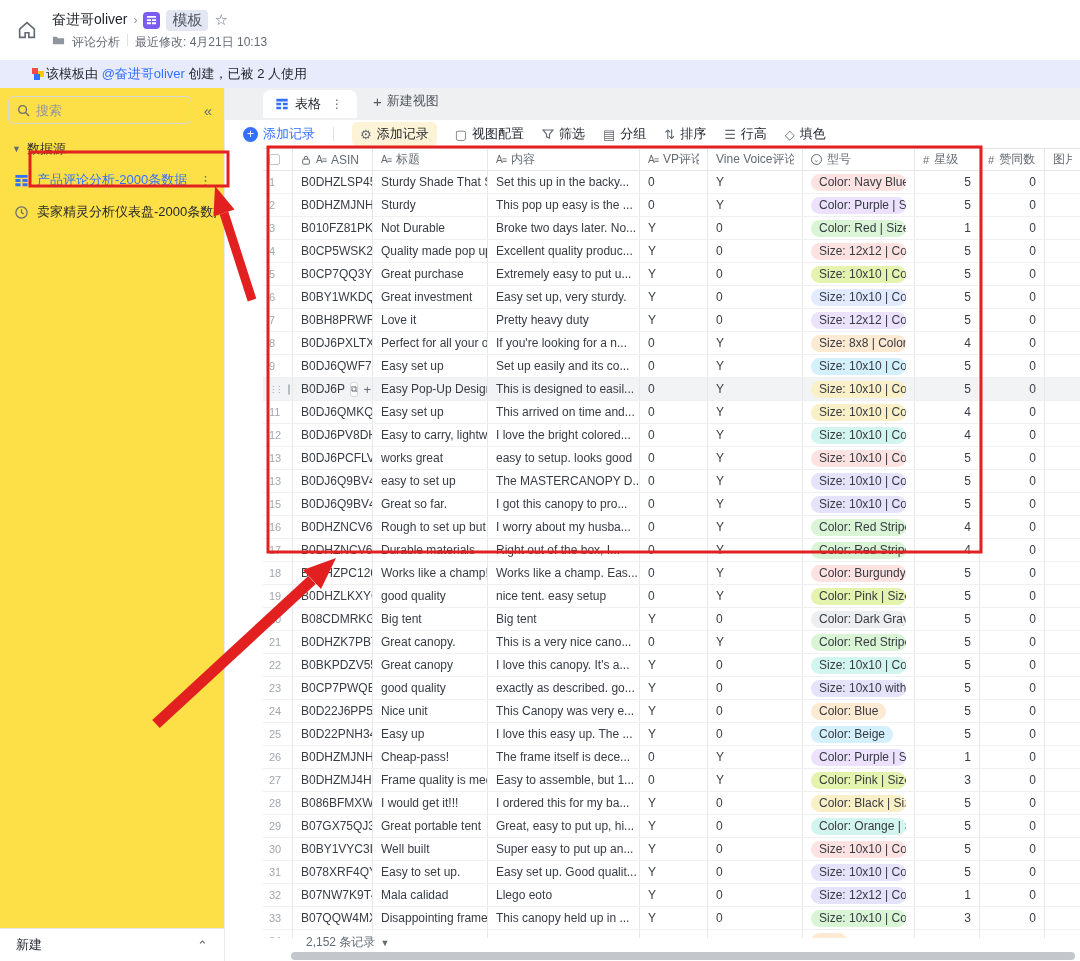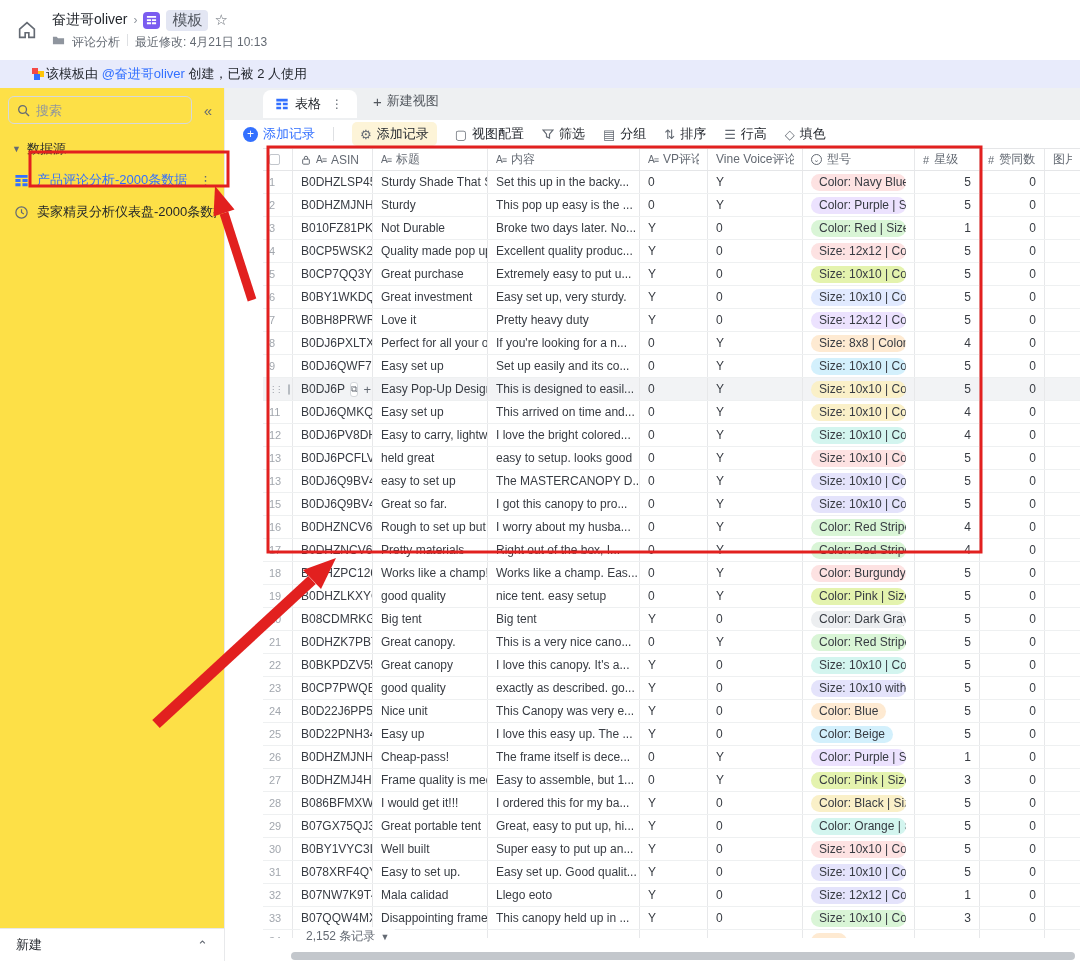--- a/index.html
+++ b/index.html
@@ -91,21 +91,21 @@
   .tag-pink{background:#fde2e2}.tag-purple{background:#ece2fe}.tag-green{background:#d9f5d6}
   .tag-lime{background:#e4f3ae}.tag-lightblue{background:#e1eaff}.tag-orange{background:#feead2}
   .tag-sky{background:#d3f0fc}.tag-yellow{background:#faf0c8}.tag-mint{background:#d3f5ef}
   .tag-gray{background:#eceef0}.tag-periwinkle{background:#e4e3fb}
   .drag { color:#8f959e; font-size:8px; letter-spacing:-2px; margin-right:2px; }
   .cb { width:11px; height:11px; border:1px solid #b7bcc2; border-radius:2px; background:#fff; }
   .expandbtn { border:1px solid #d5d8dc; background:#fff; border-radius:3px; width:16px; height:15px; display:inline-flex; align-items:center; justify-content:center; font-size:9px; color:#646a73; }
   .plusbtn { color:#646a73; font-size:13px; }
 
   
-  .rec-pill { position:absolute; left:75px; bottom:15px; font-size:12px; color:#646a73; display:flex; align-items:center; gap:5px; background:rgba(255,255,255,.85); padding:1px 6px; border-radius:4px; }
+  .rec-pill { position:absolute; left:75px; bottom:9px; font-size:12px; color:#646a73; display:flex; align-items:center; gap:5px; background:rgba(255,255,255,.85); padding:1px 6px; border-radius:4px; }
   .rec-pill .caret { font-size:9px; }
   .hscroll { position:absolute; left:66px; right:5px; bottom:1px; height:8px; border-radius:4px; background:#c3c7cc; }
 
   
   .annot { position:absolute; inset:0; pointer-events:none; z-index:50; }
 </style>
 </head>
 <body>
 
 <div class="app">
@@ -460,21 +460,21 @@
               <div class="cell c-model">
                 <span class="tag tag-mint">Size: 10x10 | Col...</span>
               </div>
               <div class="cell c-stars num-r">4</div>
               <div class="cell c-likes num-r">0</div>
               <div class="cell c-img"></div>
             </div>
             <div class="trow">
               <div class="cell c-num">13</div>
               <div class="cell c-asin">B0DJ6PCFLV</div>
-              <div class="cell c-title">held great</div>
+              <div class="cell c-title">works great</div>
               <div class="cell c-content">easy to setup. looks good</div>
               <div class="cell c-vp">0</div>
               <div class="cell c-vine">Y</div>
               <div class="cell c-model">
                 <span class="tag tag-pink">Size: 10x10 | Col...</span>
               </div>
               <div class="cell c-stars num-r">5</div>
               <div class="cell c-likes num-r">0</div>
               <div class="cell c-img"></div>
             </div>
@@ -516,21 +516,21 @@
               <div class="cell c-model">
                 <span class="tag tag-green">Color: Red Stripes...</span>
               </div>
               <div class="cell c-stars num-r">4</div>
               <div class="cell c-likes num-r">0</div>
               <div class="cell c-img"></div>
             </div>
             <div class="trow">
               <div class="cell c-num">17</div>
               <div class="cell c-asin">B0DHZNCV67</div>
-              <div class="cell c-title">Pretty materials</div>
+              <div class="cell c-title">Durable materials</div>
               <div class="cell c-content">Right out of the box, I...</div>
               <div class="cell c-vp">0</div>
               <div class="cell c-vine">Y</div>
               <div class="cell c-model">
                 <span class="tag tag-green">Color: Red Stripes</span>
               </div>
               <div class="cell c-stars num-r">4</div>
               <div class="cell c-likes num-r">0</div>
               <div class="cell c-img"></div>
             </div>

